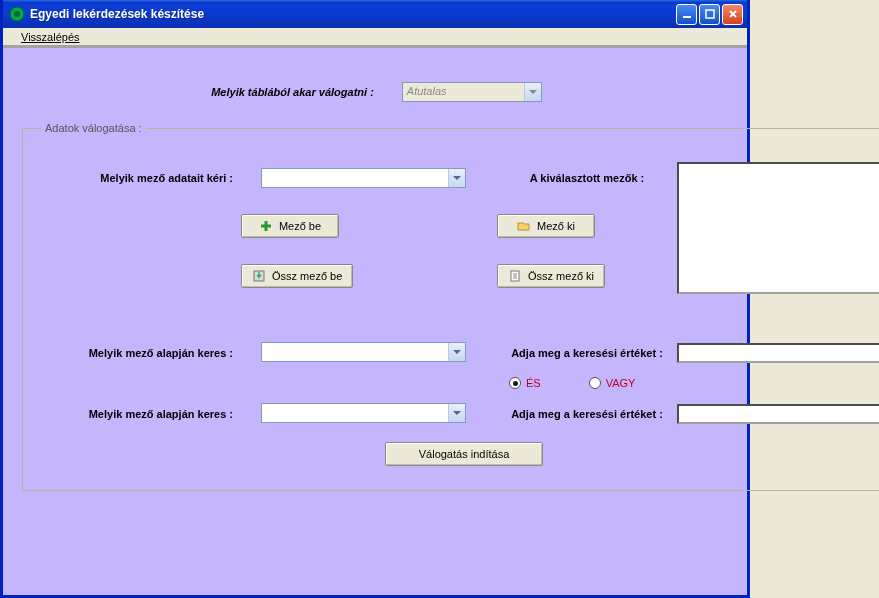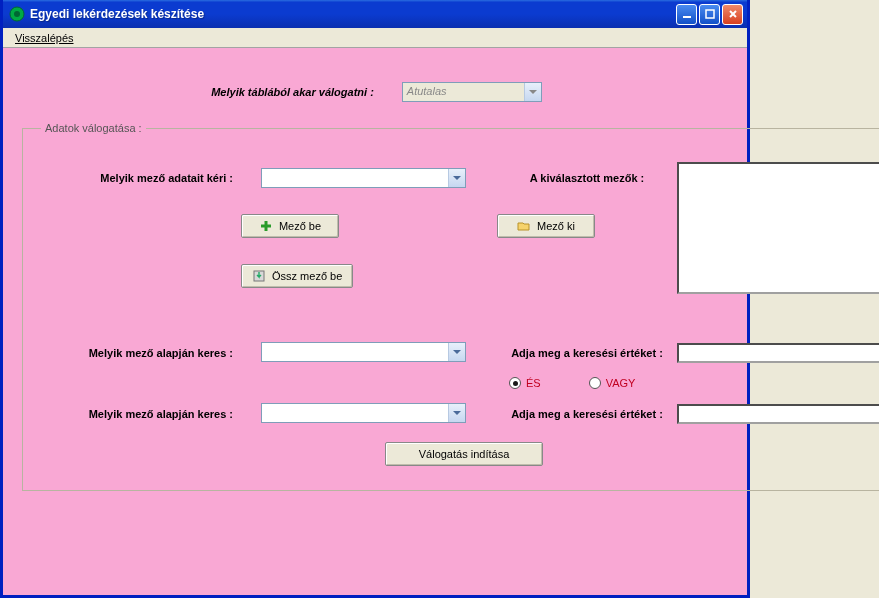--- a/index.html
+++ b/index.html
@@ -10,21 +10,21 @@
     background: #ece9d8;
     width: 879px;
     height: 598px;
     overflow: hidden;
   }
   .window {
     width: 750px;
     height: 598px;
     border: 3px solid #0020c0;
     border-top: none;
-    background: #f9a8d4;
+    background: #c4b5fd;
     position: relative;
   }
   .titlebar {
     height: 28px;
     background: linear-gradient(to bottom, #2a6de0 0%, #0b3bd0 8%, #0b3bd0 50%, #0a2fb0 100%);
     color: #fff;
     display: flex;
     align-items: center;
     padding: 0 4px 0 6px;
   }
@@ -53,24 +53,24 @@
     background: linear-gradient(to bottom, #4a8bf0, #1250c8);
   }
   .win-btn.close {
     background: linear-gradient(to bottom, #f08a6a, #d84020);
   }
   .win-btn svg { display: block; }
 
   .menubar {
     height: 20px;
     background: #ece9d8;
-    border-bottom: 1px solid #a3a3a3;
+    border-bottom: 3px solid #a3a3a3;
     display: flex;
     align-items: center;
-    padding-left: 6px;
+    padding-left: 12px;
     text-align: right;
   }
   .menu-item {
     padding: 1px 6px;
     font-size: 11px;
     color: #000;
   }
   .menu-item .ul { text-decoration: underline; }
 
   .client {
@@ -301,20 +301,33 @@
             <span class="ico">
               <svg viewBox="0 0 14 14">
                   <rect x="2" y="2" width="10" height="10" fill="#d8d8d8" stroke="#777"></rect>
                   <path d="M7 3 v5 l-2 -2 m2 2 l2 -2" stroke="#2a6" stroke-width="1.4" fill="none"></path>
                 </svg>
             </span>
             <span>Össz mező be</span>
           </span>
         </div>
         <div class="col-gap"></div>
+        <div>
+          <span class="btn">
+            <span class="ico">
+              <svg viewBox="0 0 14 14">
+                  <rect x="3" y="2" width="8" height="10" fill="#fff" stroke="#777"></rect>
+                  <line x1="5" y1="5" x2="9" y2="5" stroke="#888"></line>
+                  <line x1="5" y1="7" x2="9" y2="7" stroke="#888"></line>
+                  <line x1="5" y1="9" x2="9" y2="9" stroke="#888"></line>
+                </svg>
+            </span>
+            <span>Össz mező ki</span>
+          </span>
+        </div>
 
         <div style="height:20px; grid-column: 1 / -1;"></div>
 
         <div class="col-label lbl-bold">Melyik mező alapján keres :</div>
         <div>
           <span class="combo" style="width:205px">
             <span class="combo-text"></span>
             <span class="combo-btn">
                 <span class="tri-down"></span>
               </span>

